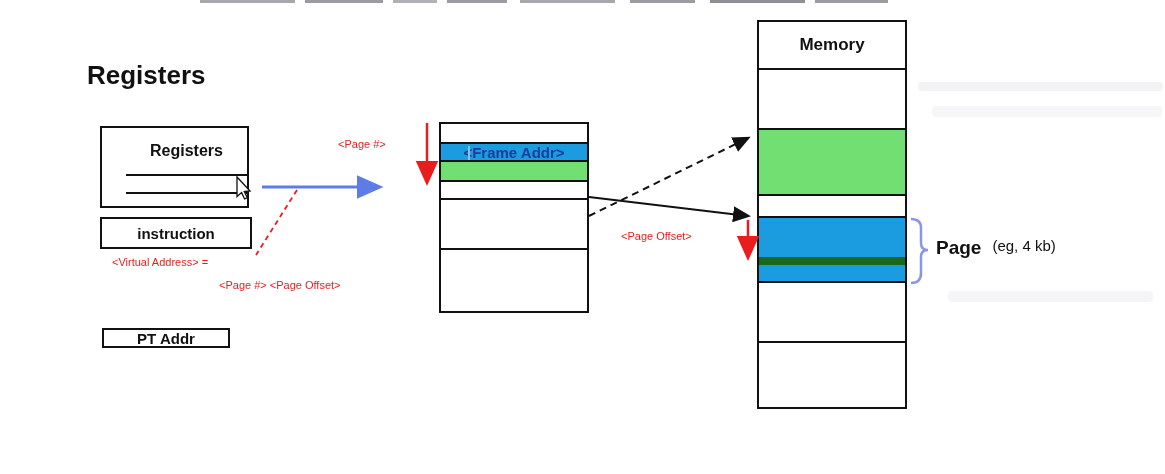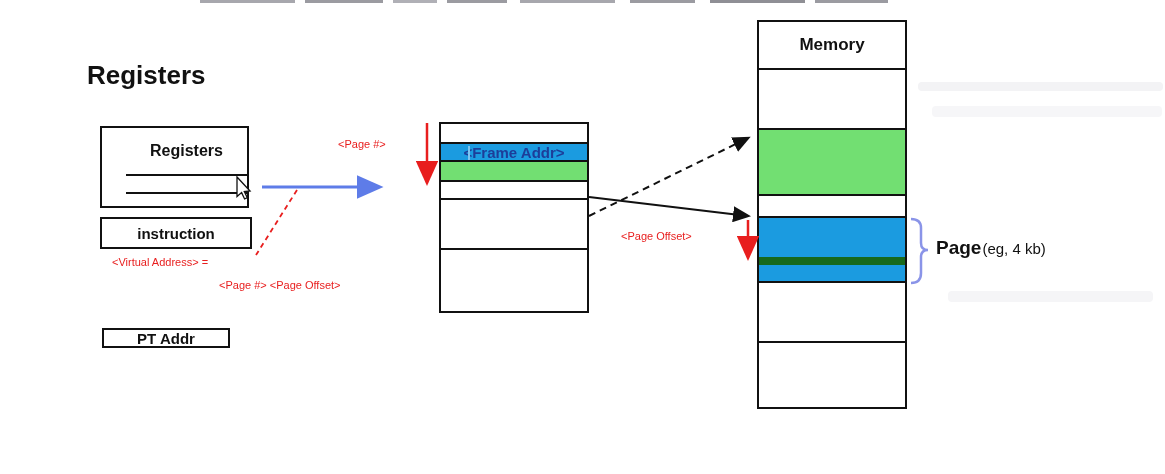--- a/index.html
+++ b/index.html
@@ -65,21 +65,21 @@
   .mem-row4 { height: 66px; }
 
   .red-note { position: absolute; font-size: 11px; font-weight: normal;
     color: var(--annotation-red, #e81e1e); white-space: nowrap; }
   .note-pagenum { left: 338px; top: 138px; }
   .note-va1 { left: 112px; top: 256px; }
   .note-va2 { left: 219px; top: 279px; }
   .note-offset { left: 621px; top: 230px; }
 
   .page-size { position: absolute; left: 936px; top: 237px;
-    display: flex; align-items: center; gap: 1px; color: #111; white-space: nowrap; }
+    display: flex; align-items: flex-start; gap: 11px; color: #111; white-space: nowrap; }
   .page-size .big { font-size: 19px; font-weight: bold; }
   .page-size .small { font-size: 15px; font-weight: normal; }
 
   .overlay { position: absolute; left: 0; top: 0; width: 1165px; height: 474px;
     pointer-events: none; }
 
   .ghost { position: absolute; border-radius: 4px; }
 </style>
 </head>
 <body>

